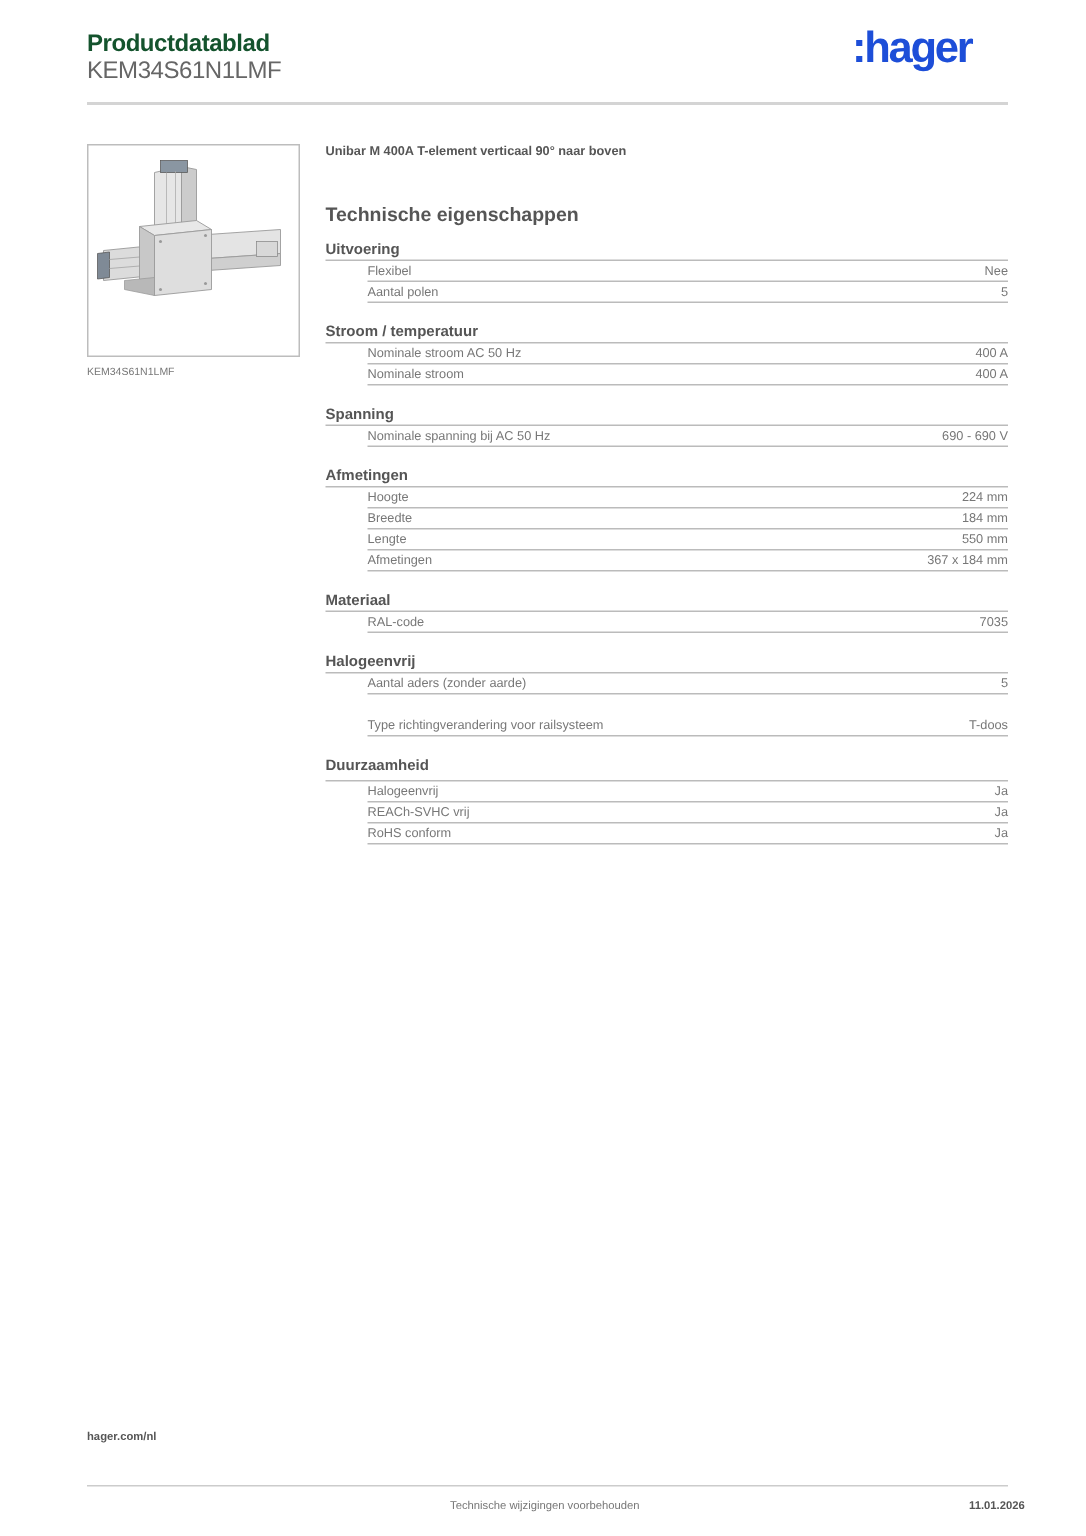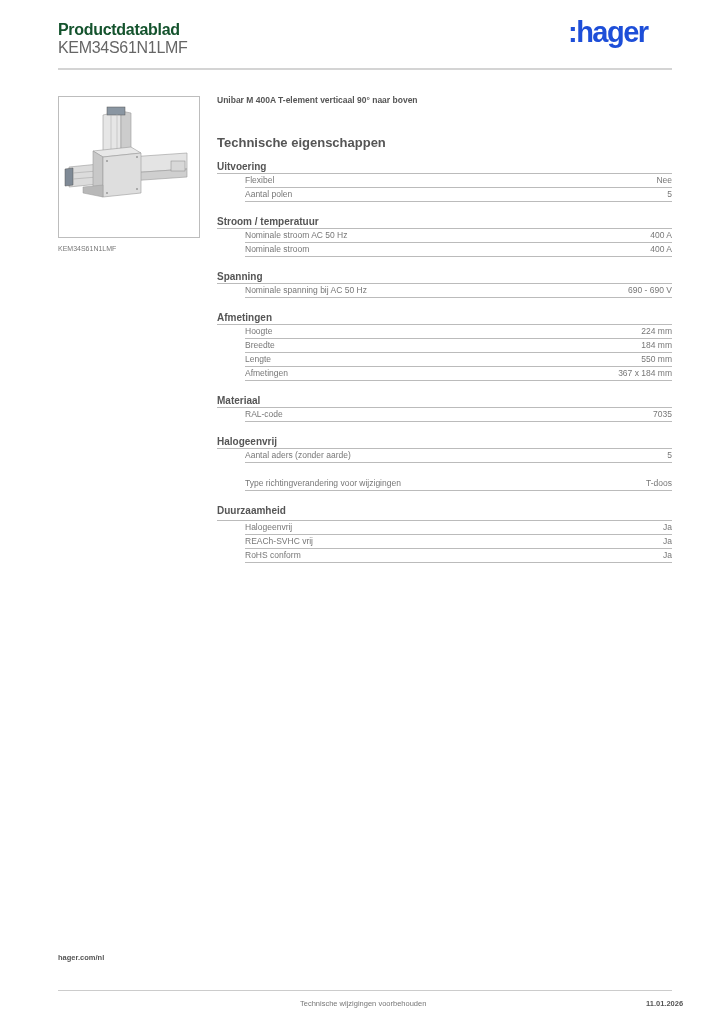--- a/index.html
+++ b/index.html
@@ -129,21 +129,21 @@
   <div class="group">
     <div class="group-title">Halogeenvrij</div>
     <div class="row">
         <span>Aantal aders (zonder aarde)</span>
         <span>5</span>
       </div>
   </div>
 
   <div class="group">
     <div class="row">
-        <span>Type richtingverandering voor wijzigingen</span>
+        <span>Type richtingverandering voor railsysteem</span>
         <span>T-doos</span>
       </div>
   </div>
 
   <div class="group">
     <div class="group-title" style="height:14px;margin-top:13px;">Duurzaamheid</div>
     <div class="row">
         <span>Halogeenvrij</span>
         <span>Ja</span>
       </div>

